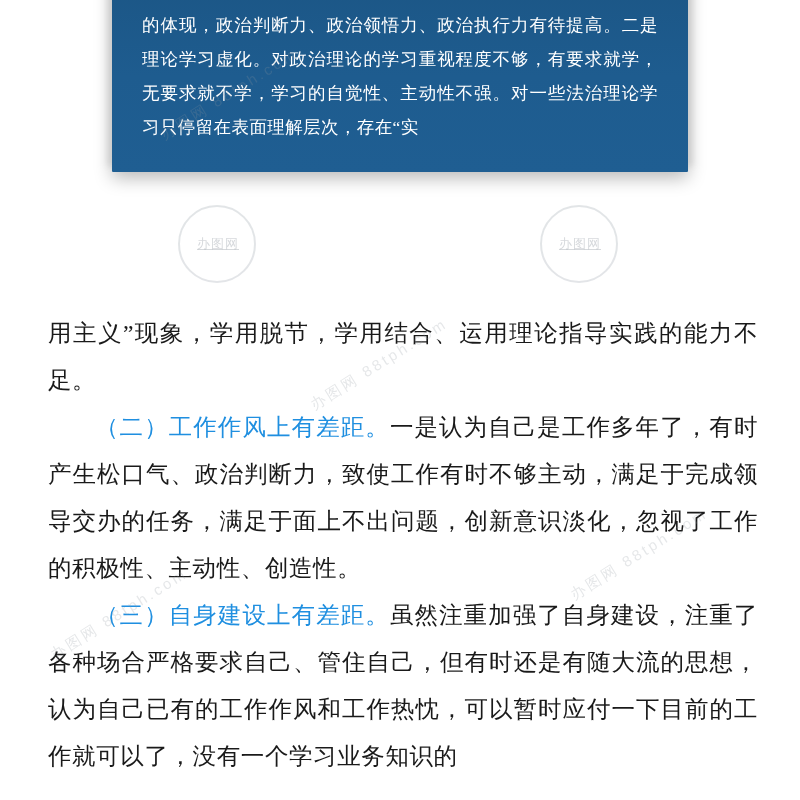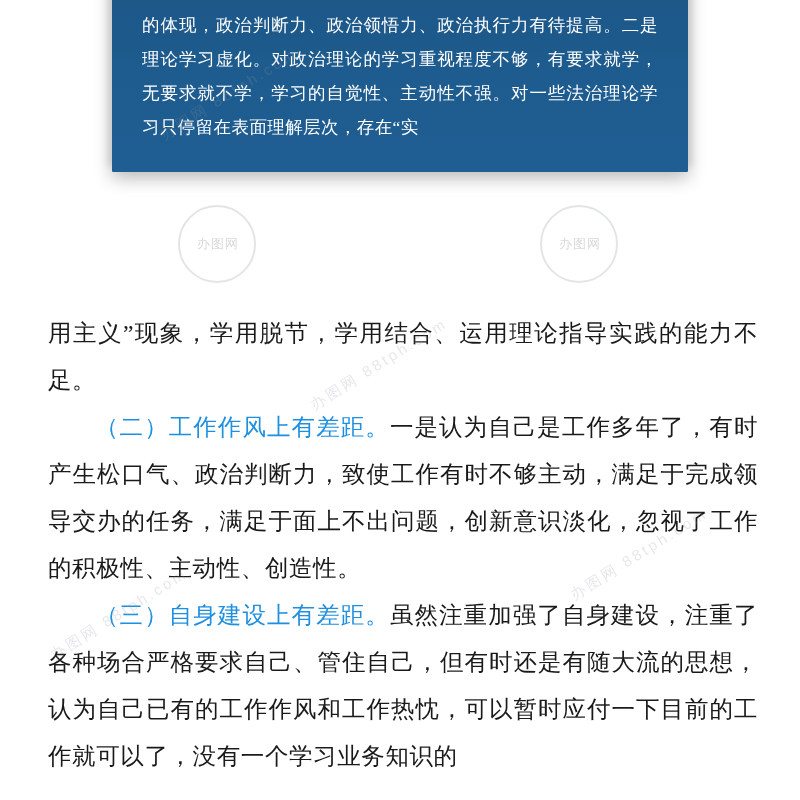--- a/index.html
+++ b/index.html
@@ -107,20 +107,21 @@
     border: 2px solid rgba(140,150,160,0.45);
     color: rgba(120,130,140,0.55);
     font-size: 13px;
     line-height: 16px;
     display: flex;
     align-items: center;
     justify-content: center;
     text-align: center;
     opacity: 0.55;
     letter-spacing: 1px;
+    text-decoration: underline;
   }
   .wm-logo span { display: block; width: 40px; }
 
   .wm-text-diag {
     font-size: 15px;
     letter-spacing: 3px;
     transform: rotate(-32deg);
     opacity: 0.22;
     color: #8d959d;
   }

